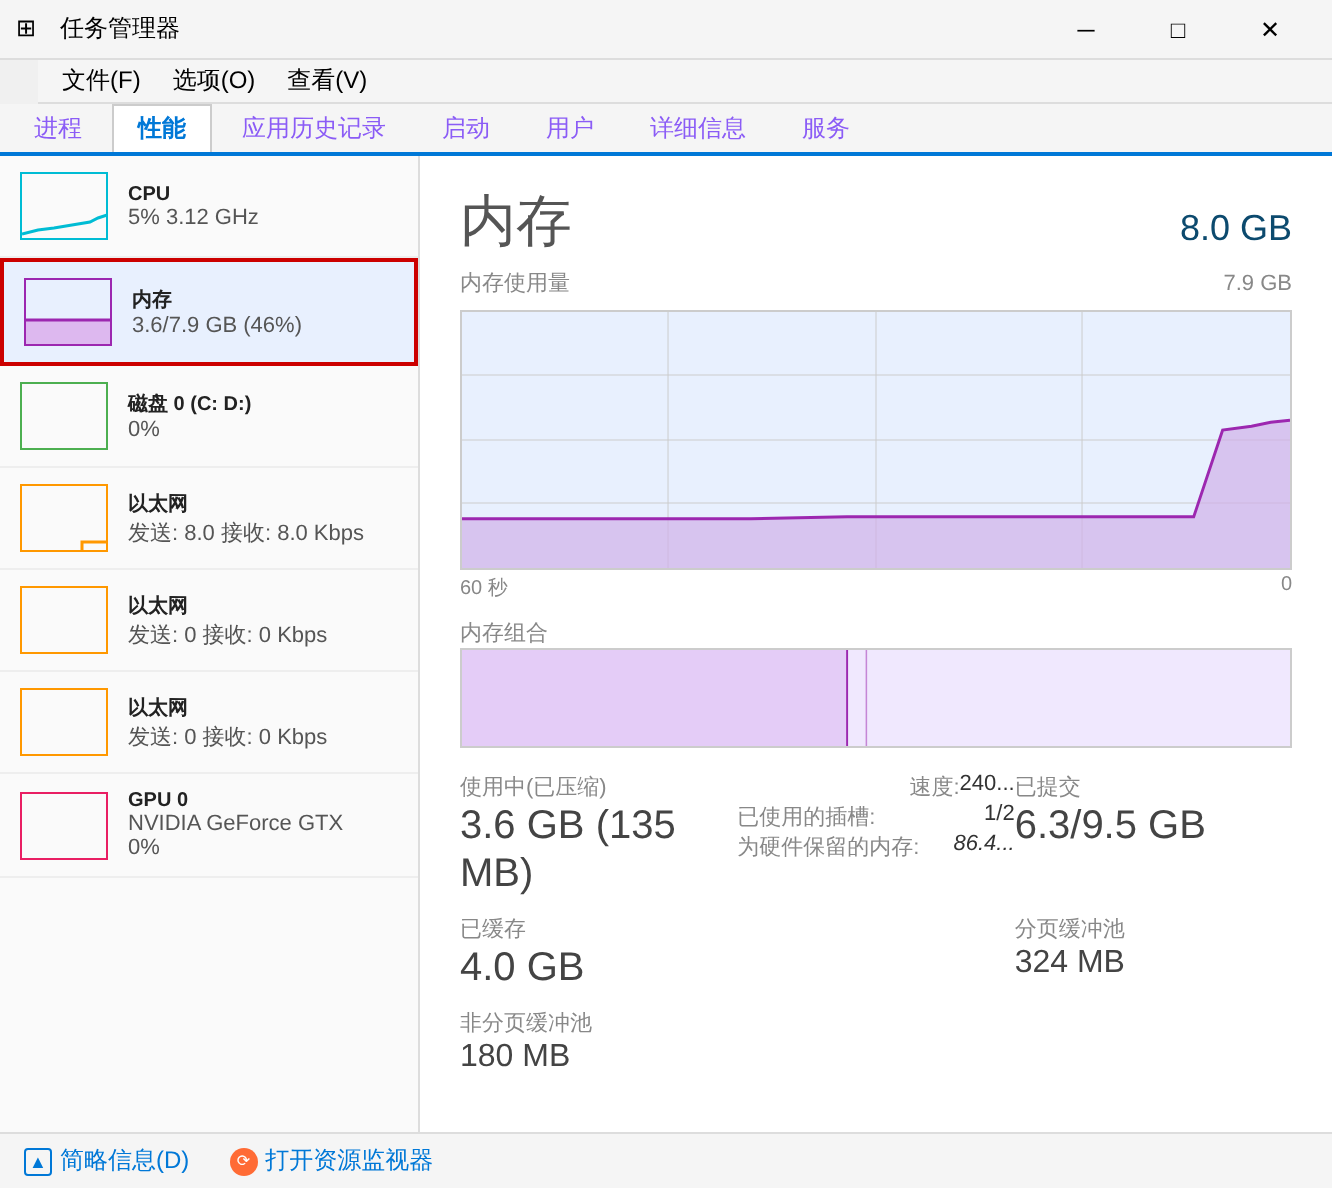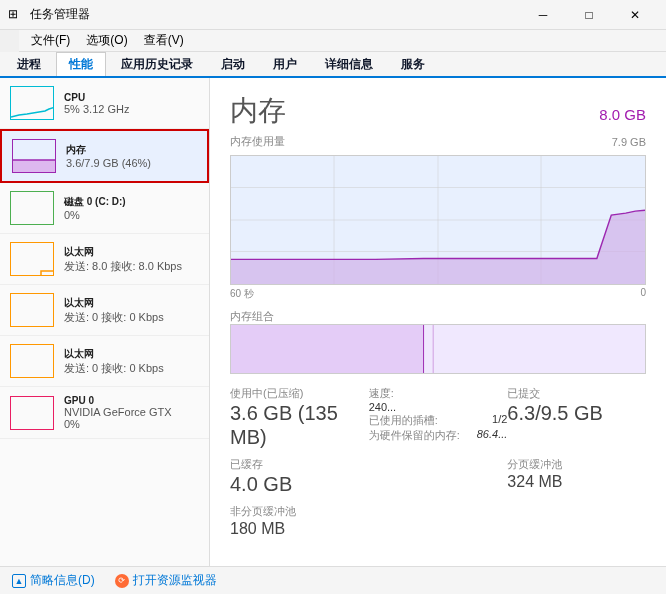--- a/index.html
+++ b/index.html
@@ -74,28 +74,27 @@
       height: 26px;
       display: flex;
       align-items: flex-end;
       padding: 0 4px;
       border-bottom: 2px solid #0078d7;
     }
     .tab {
       padding: 4px 12px;
       cursor: pointer;
       font-size: 12px;
-      color: #0f172a;
+      color: #8b5cf6;
       border: 1px solid transparent;
       border-bottom: none;
       margin-right: 2px;
       height: 24px;
       display: flex;
       align-items: center;
-      font-weight: bold;
     }
     .tab.active {
       background: white;
       border-color: #ccc;
       color: #0078d7;
       font-weight: bold;
     }
 
     
     .main-content {
@@ -168,22 +167,22 @@
       justify-content: space-between;
       align-items: baseline;
       margin-bottom: 4px;
     }
     .right-title {
       font-size: 28px;
       color: #555;
       font-weight: 300;
     }
     .right-total {
-      font-size: 15px;
-      color: #a21caf;
+      font-size: 18px;
+      color: #0c4a6e;
     }
 
     .section-label {
       font-size: 11px;
       color: #888;
       margin-bottom: 3px;
     }
 
     
     .usage-chart {
@@ -448,21 +447,21 @@
     
     <div class="stats-grid">
 
       <div class="stat-item">
         <span class="stat-label">使用中(已压缩)</span>
         <span class="stat-value">3.6 GB (135 MB)</span>
       </div>
 
 
       <div class="stat-item">
-        <div style="display:flex; justify-content:flex-end;flex-direction:column;">
+        <div style="display:flex; justify-content:flex-end;">
           <span class="stat-label">速度:</span>
           <span class="stat-label" style="color:#333;">240...</span>
         </div>
         <div style="display:flex; justify-content:space-between;">
           <span class="stat-label">已使用的插槽:</span>
           <span class="stat-label" style="color:#333;">1/2</span>
         </div>
         <div style="display:flex; justify-content:space-between;">
           <span class="stat-label">为硬件保留的内存:</span>
           <span class="stat-label" style="color:#333;font-style:italic;">86.4...</span>

